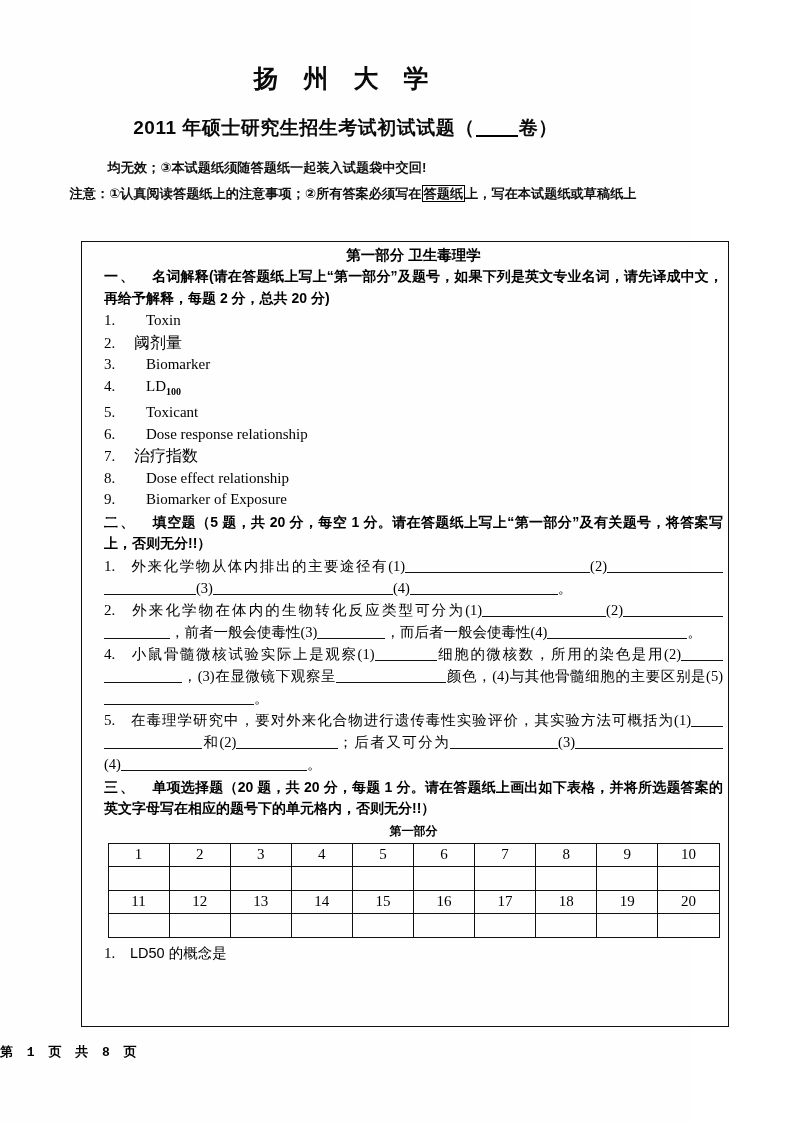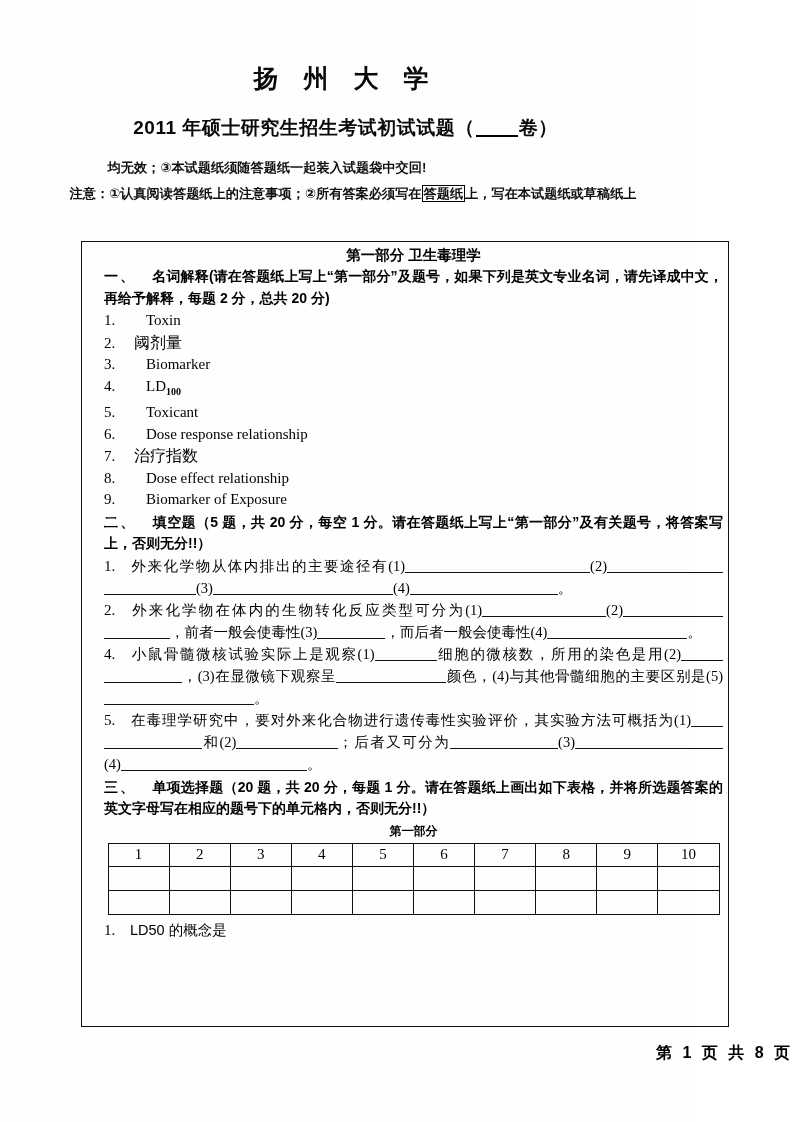--- a/index.html
+++ b/index.html
@@ -215,24 +215,24 @@
     font-family: "Liberation Serif", serif;
     font-size: 15px;
   }
 
   
   .footer {
     position: absolute;
     left: 0;
     top: 1043px;
     width: 793px;
-    text-align: right;
-    font-family: Liberation Sans, sans-serif;
-    font-weight: bold;
-    font-size: 16px;
+    text-align: left;
+    font-family: Liberation Mono, monospace;
+    font-weight: bold;
+    font-size: 13px;
     letter-spacing: 3px;
   }
 </style>
 </head>
 <body>
 
 <div class="page">
 
   <div class="univ-title">扬 州 大 学</div>
 
@@ -347,20 +347,32 @@
           <td></td>
           <td></td>
           <td></td>
           <td></td>
           <td></td>
           <td></td>
           <td></td>
           <td></td>
           <td></td>
         </tr>
+        <tr>
+          <td>11</td>
+          <td>12</td>
+          <td>13</td>
+          <td>14</td>
+          <td>15</td>
+          <td>16</td>
+          <td>17</td>
+          <td>18</td>
+          <td>19</td>
+          <td>20</td>
+        </tr>
         <tr class="empty">
           <td></td>
           <td></td>
           <td></td>
           <td></td>
           <td></td>
           <td></td>
           <td></td>
           <td></td>
           <td></td>

